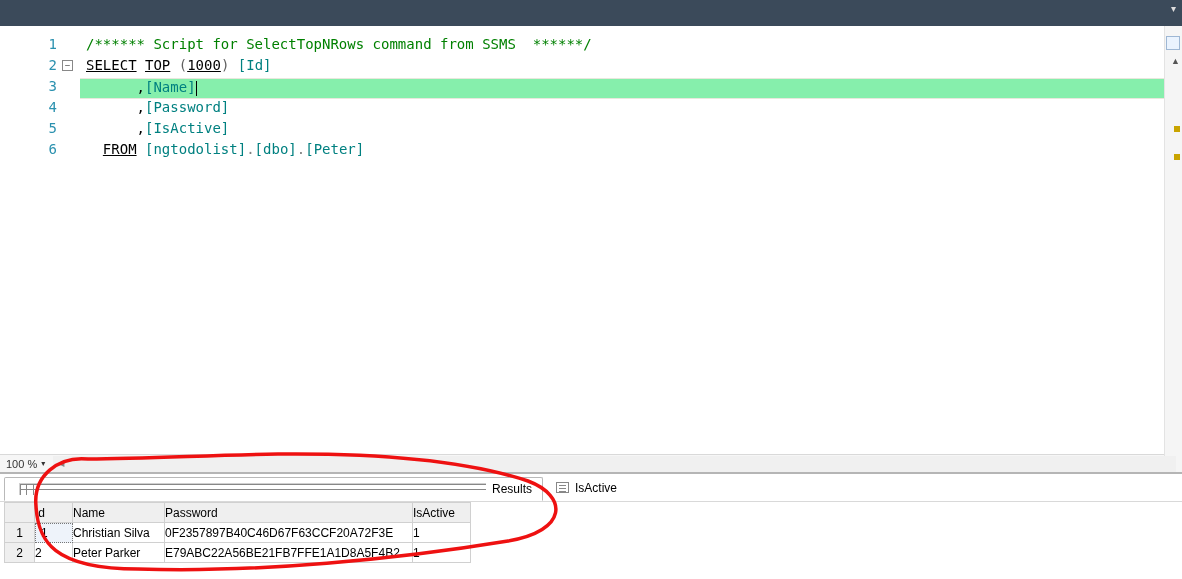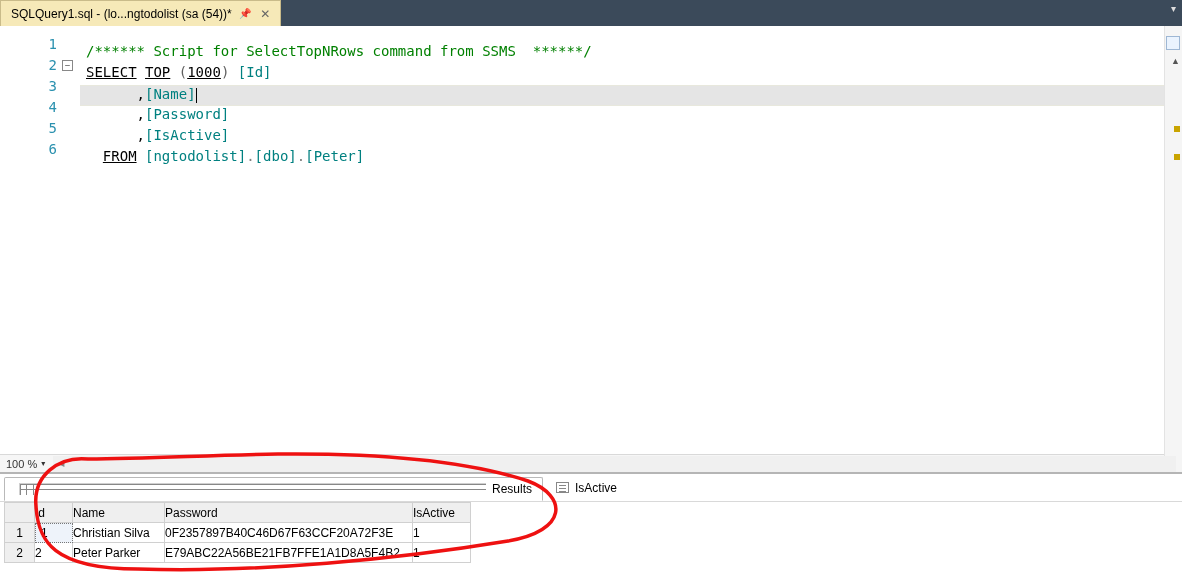--- a/index.html
+++ b/index.html
@@ -11,23 +11,23 @@
   .tab .pin { font-size: 10px; color: #555; }
   .tab .close { font-size: 12px; color: #666; cursor: pointer; }
   .tabbar .dropdown-caret { position: absolute; right: 6px; top: 3px; color: #ddd; font-size: 10px; }
 
   
   .editor-wrap { position: relative; height: 420px; display: flex; background: #fff; }
   .gutter { width: 80px; border-right: 1px solid transparent; padding-top: 10px; text-align: right; color: #2b91af; font-family: Consolas, monospace; font-size: 14px; }
   .gutter .ln { height: 21px; padding-right: 22px; position: relative; }
   .gutter .ln.current { background: #fff; }
   .gutter .fold { position: absolute; right: 6px; top: 3px; width: 11px; height: 11px; border: 1px solid #888; background: #fff; font-size: 9px; line-height: 9px; text-align: center; color: #555; cursor: pointer; }
-  .code { flex: 1; padding-top: 10px; font-family: Consolas, monospace; font-size: 14px; position: relative; margin-top: 7px; }
+  .code { flex: 1; padding-top: 10px; font-family: Consolas, monospace; font-size: 14px; position: relative; }
   .codeline { height: 21px; white-space: pre; padding-left: 6px; }
-  .codeline.current { background: #e5e5e5; border-top: 1px solid #e8e8dd; border-bottom: 1px solid #e8e8dd; }
+  .codeline.current { background: #86efac; border-top: 1px solid #e8e8dd; border-bottom: 1px solid #e8e8dd; }
   .c-comment { color: #008000; }
   .c-keyword { color: #000000; text-decoration: underline; }
   .c-paren { color: #606060; }
   .c-num { color: #000; text-decoration: underline; }
   .c-ident { color: #008080; }
   .c-dot { color: #808080; }
   .cursor { display: inline-block; width: 0; border-left: 1px solid #000; height: 15px; vertical-align: middle; }
 
   .right-gutter { position: absolute; right: 0; top: 26px; bottom: 0; width: 18px; background: #f5f5f5; border-left: 1px solid #e3e3e3; }
   .right-gutter .split-icon { position: absolute; right: 2px; top: 10px; width: 14px; height: 14px; border: 1px solid #9eb7d4; background: #eaf3fe; }
@@ -67,25 +67,20 @@
   .corner { background: #efefef; }
 
   
   .red-annot { position: absolute; left: 28px; top: 451px; width: 530px; height: 124px; pointer-events: none; }
   .red-annot svg { width: 100%; height: 100%; }
 </style>
 </head>
 <body>
 
 <div class="tabbar">
-  <div class="tab">
-    <span>SQLQuery1.sql - (lo...ngtodolist (sa (54))*</span>
-    <span class="pin">📌</span>
-    <span class="close">✕</span>
-  </div>
   <span class="dropdown-caret">▾</span>
 </div>
 
 <div class="editor-wrap">
   <div class="gutter">
     <div class="ln"><span>1</span></div>
     <div class="ln"><span>2</span><span class="fold">−</span></div>
     <div class="ln current" style="position:relative;"><span>3</span></div>
     <div class="ln"><span>4</span></div>
     <div class="ln"><span>5</span></div>

